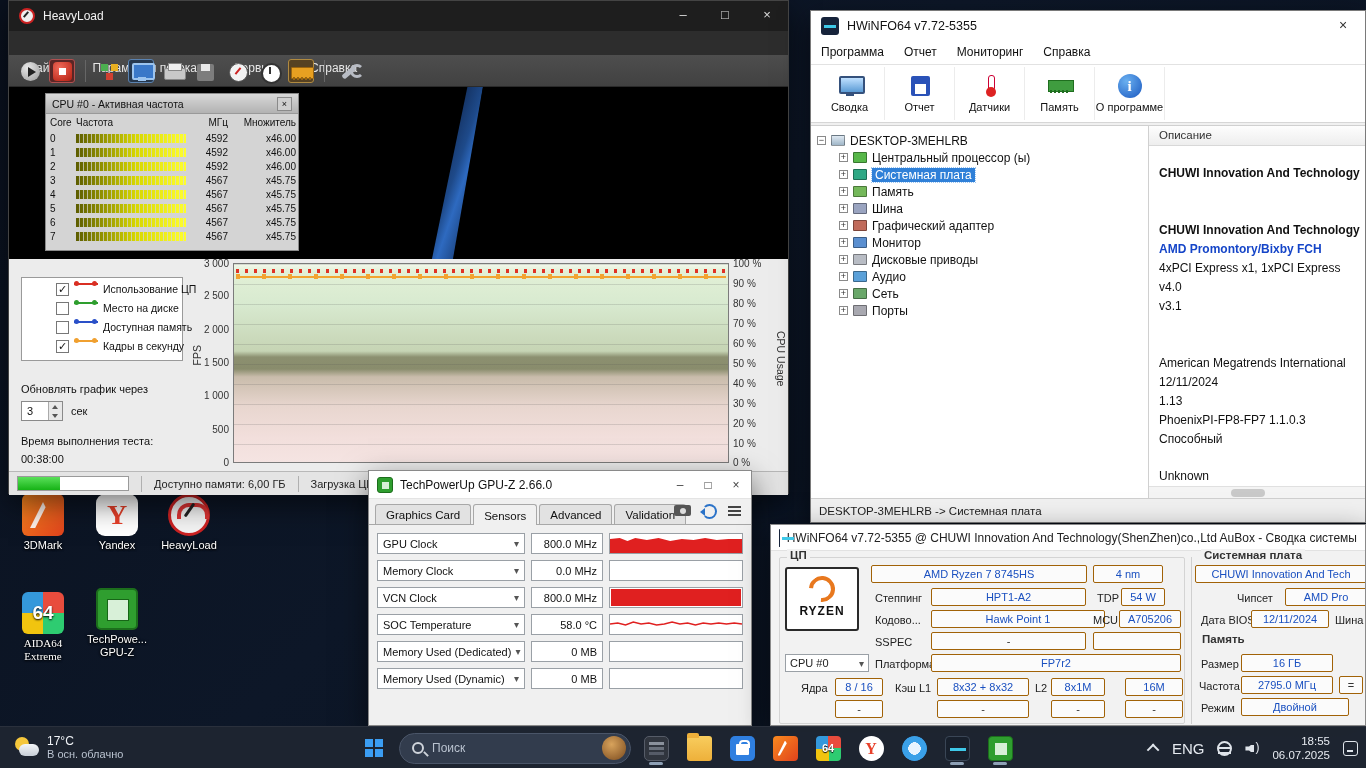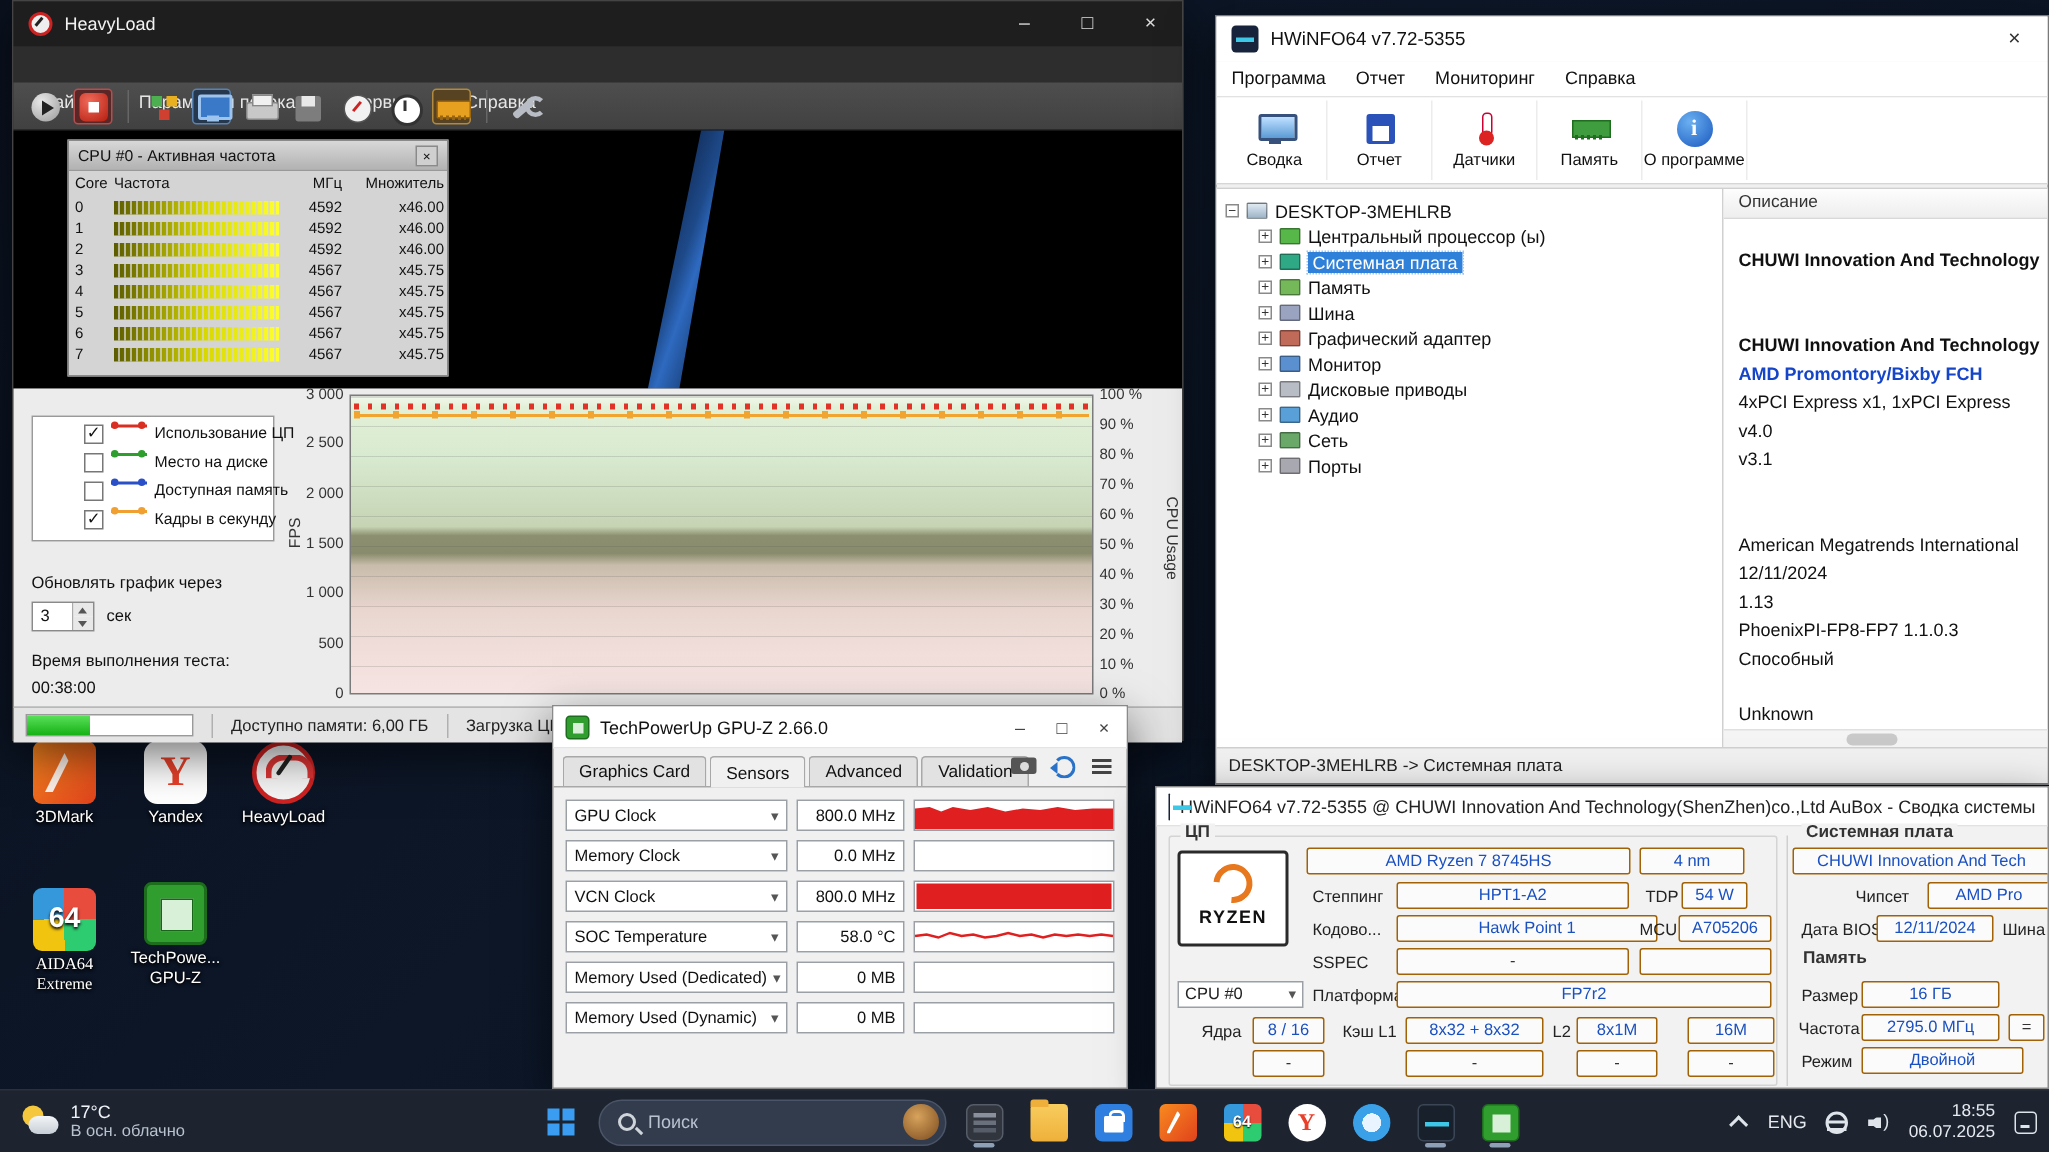--- a/index.html
+++ b/index.html
@@ -234,21 +234,21 @@
   .i-aida::after{content:"64";position:absolute;inset:0;color:#fff;font:bold 11px/25px "Liberation Sans",sans-serif;text-align:center;text-shadow:0 1px 1px #000;}
   .i-ya { background:#fff; border-radius:50%; }
   .i-ya::after{content:"Y";position:absolute;inset:0;color:#e8402a;font:bold 16px/25px "Liberation Serif",serif;text-align:center;}
   .i-br { background:radial-gradient(circle,#e8f4ff 35%,#3aa0e8 36% 70%,#1b6fb8 71%); border-radius:50%; }
   .i-hwi { background:#18202c; border:1px solid #3a4656; border-radius:4px; }
   .i-hwi::after{content:"";position:absolute;left:4px;top:11px;width:16px;height:3px;background:#3ec8e8;}
   .i-gz { background:#2f9e2f; border:1px solid #1c6e1c; border-radius:4px; }
   .i-gz::after{content:"";position:absolute;left:6px;top:6px;width:12px;height:12px;background:#d8f0d8;}
   .tb-tray { position:absolute; right:8px; top:0; height:42px; display:flex; align-items:center; gap:13px; color:#e6eaf0; }
   .chev { width:9px; height:9px; border-left:2px solid #dfe4ea; border-top:2px solid #dfe4ea; transform:rotate(45deg) translateY(2px); }
-  .lang { font-size:12px;text-align:center; }
+  .lang { font-size:15px;text-align:center; }
   .net-ic { width:15px; height:15px; border:2px solid #dfe4ea; border-radius:50%; position:relative; }
   .net-ic::after{content:"";position:absolute;left:-1px;top:4px;width:13px;height:3px;border-top:2px solid #dfe4ea;border-bottom:2px solid #dfe4ea;}
   .vol-ic { width:14px; height:14px; position:relative; }
   .vol-ic::before{content:"";position:absolute;left:0;top:4px;width:9px;height:7px;background:#dfe4ea;clip-path:polygon(0 20%,40% 20%,100% -40%,100% 140%,40% 80%,0 80%);}
   .vol-ic::after{content:")";position:absolute;right:0;top:-1px;color:#dfe4ea;font-size:12px;}
   .clock { display:flex; flex-direction:column; align-items:flex-end; line-height:14px; font-size:11.5px; }
   .notif { width:15px; height:15px; border:1.5px solid #dfe4ea; border-radius:3px; position:relative; }
   .notif::after{content:"";position:absolute;left:3px;top:8px;width:6px;height:2px;background:#dfe4ea;}
 </style>
 </head>

